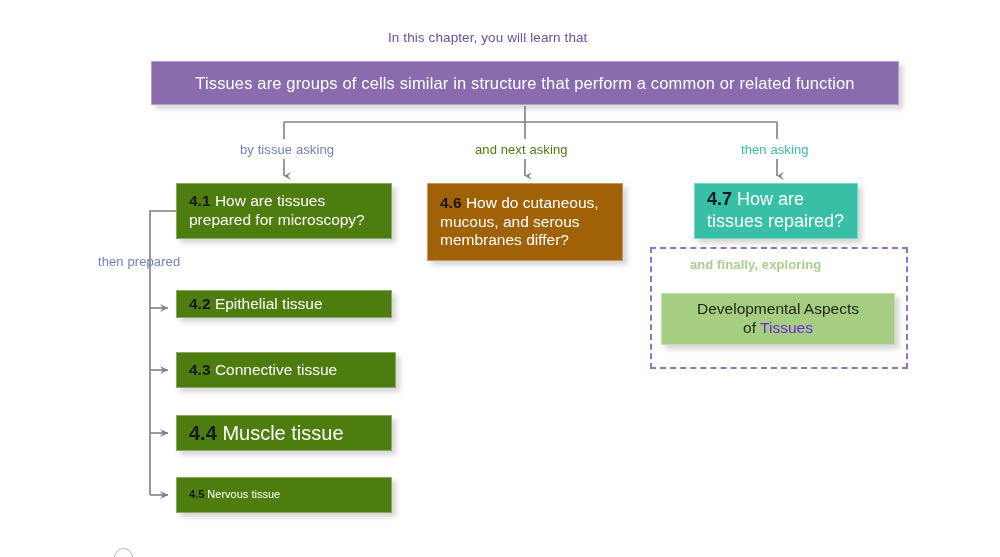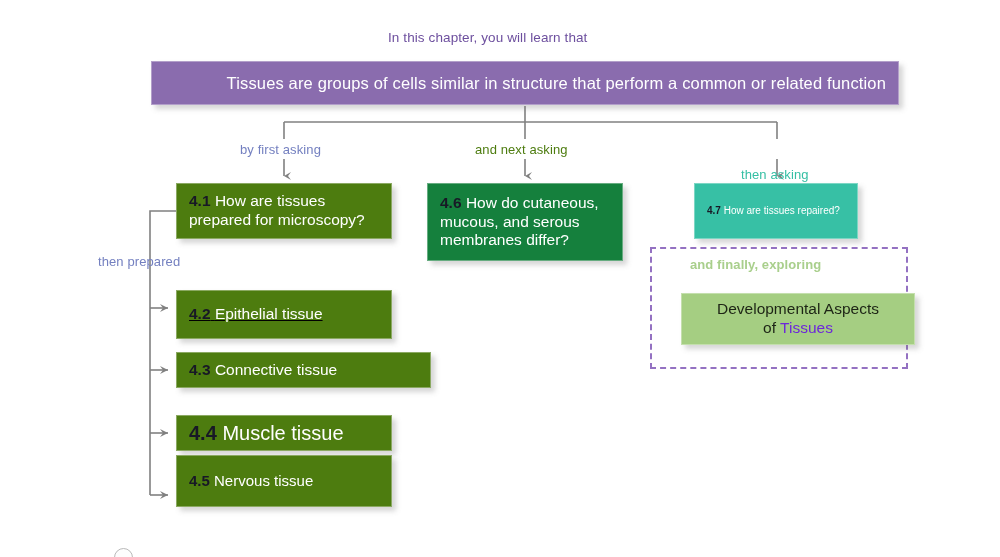--- a/index.html
+++ b/index.html
@@ -75,51 +75,50 @@
   
   #box-header {
     left: 151px;
     top: 61px;
     width: 748px;
     height: 44px;
     background: #8a6cae;
     justify-content: center;
   }
   #box-header .inner {
-    text-align: right;
+    text-align: center;
     font-size: 16.5px;
     color: #ffffff;
     letter-spacing: .15px;
   }
 
   
   .box-peri { background: #4d7c0f; }
   
-  .box-steel { background: #15803d; }
+  .box-steel { background: #a16207; }
   
   .box-teal { background: #37c0a5; }
   
   .box-green { background: #a5ce82; }
 
   #box-41 { left: 176px; top: 183px; width: 216px; height: 56px; font-size: 15.5px; }
   #box-46 { left: 427px; top: 183px; width: 196px; height: 78px; font-size: 15.5px; }
-  #box-47 { left: 694px; top: 183px; width: 164px; height: 56px; font-size: 10px; }
-
-  #box-42 { left: 176px; top: 290px; width: 216px; height: 49px; font-size: 15.5px; text-decoration: underline; }
-  #box-43 { left: 176px; top: 352px; width: 255px; height: 36px; font-size: 15.5px; }
+  #box-47 { left: 694px; top: 183px; width: 164px; height: 56px; font-size: 18px; }
+
+  #box-42 { left: 176px; top: 290px; width: 216px; height: 28px; font-size: 15.5px; }
+  #box-43 { left: 176px; top: 352px; width: 220px; height: 36px; font-size: 15.5px; }
   #box-44 { left: 176px; top: 415px; width: 216px; height: 36px; font-size: 20px; }
-  #box-45 { left: 176px; top: 455px; width: 216px; height: 52px; font-size: 15px; }
+  #box-45 { left: 176px; top: 477px; width: 216px; height: 36px; font-size: 11px; }
 
   #box-dev {
     left: 661px;
     top: 293px;
     width: 234px;
     height: 52px;
     justify-content: center;
-    margin-left: 20px;
   }
   #box-dev .inner {
     text-align: center;
     font-size: 15.5px;
   }
   #box-dev .dev-main { color: #1d2415; font-weight: normal; }
   #box-dev .dev-sub  { color: #6d28d9; }
 
   
   #dashed-region {
@@ -130,21 +129,21 @@
     height: 122px;
     border: 2px dashed #9471c2;
     box-sizing: border-box;
     background: transparent;
   }
 
   
   #cap-chapter  { left: 388px; top: 31px; }
   #cap-first    { left: 240px; top: 143px; }
   #cap-next     { left: 475px; top: 143px; }
-  #cap-then     { left: 741px; top: 143px; margin-top: 25px; }
+  #cap-then     { left: 741px; top: 143px; }
   #cap-compare  { left: 98px;  top: 255px; }
   #cap-finally  { left: 690px; top: 258px; font-weight: bold; }
 
   
   #bottom-mark {
     position: absolute;
     left: 114px;
     top: 548px;
     width: 17px;
     height: 17px;
@@ -189,21 +188,21 @@
       <path d="M150,495 L168,495" marker-end="url(#arrow-right)"></path>
     </g>
   </svg>
 
   <div class="caption caption-top" id="cap-chapter">In this chapter, you will learn that</div>
 
   <div class="box" id="box-header">
     <div class="inner">Tissues are groups of cells similar in structure that perform a common or related function</div>
   </div>
 
-  <div class="caption branch-label lbl-purpleblue" id="cap-first">by first asking</div>
+  <div class="caption branch-label lbl-purpleblue" id="cap-first">by tissue asking</div>
   <div class="caption branch-label lbl-steelblue" id="cap-next">and next asking</div>
   <div class="caption branch-label lbl-teal" id="cap-then">then asking</div>
   <div class="caption branch-label lbl-purpleblue" id="cap-compare">then prepared</div>
 
   <div class="box box-peri" id="box-41">
     <div class="inner">
       <span class="num">4.1</span><span class="ttl">&nbsp;</span><span class="ttl">How are tissues prepared for microscopy?</span>
     </div>
   </div>
 

